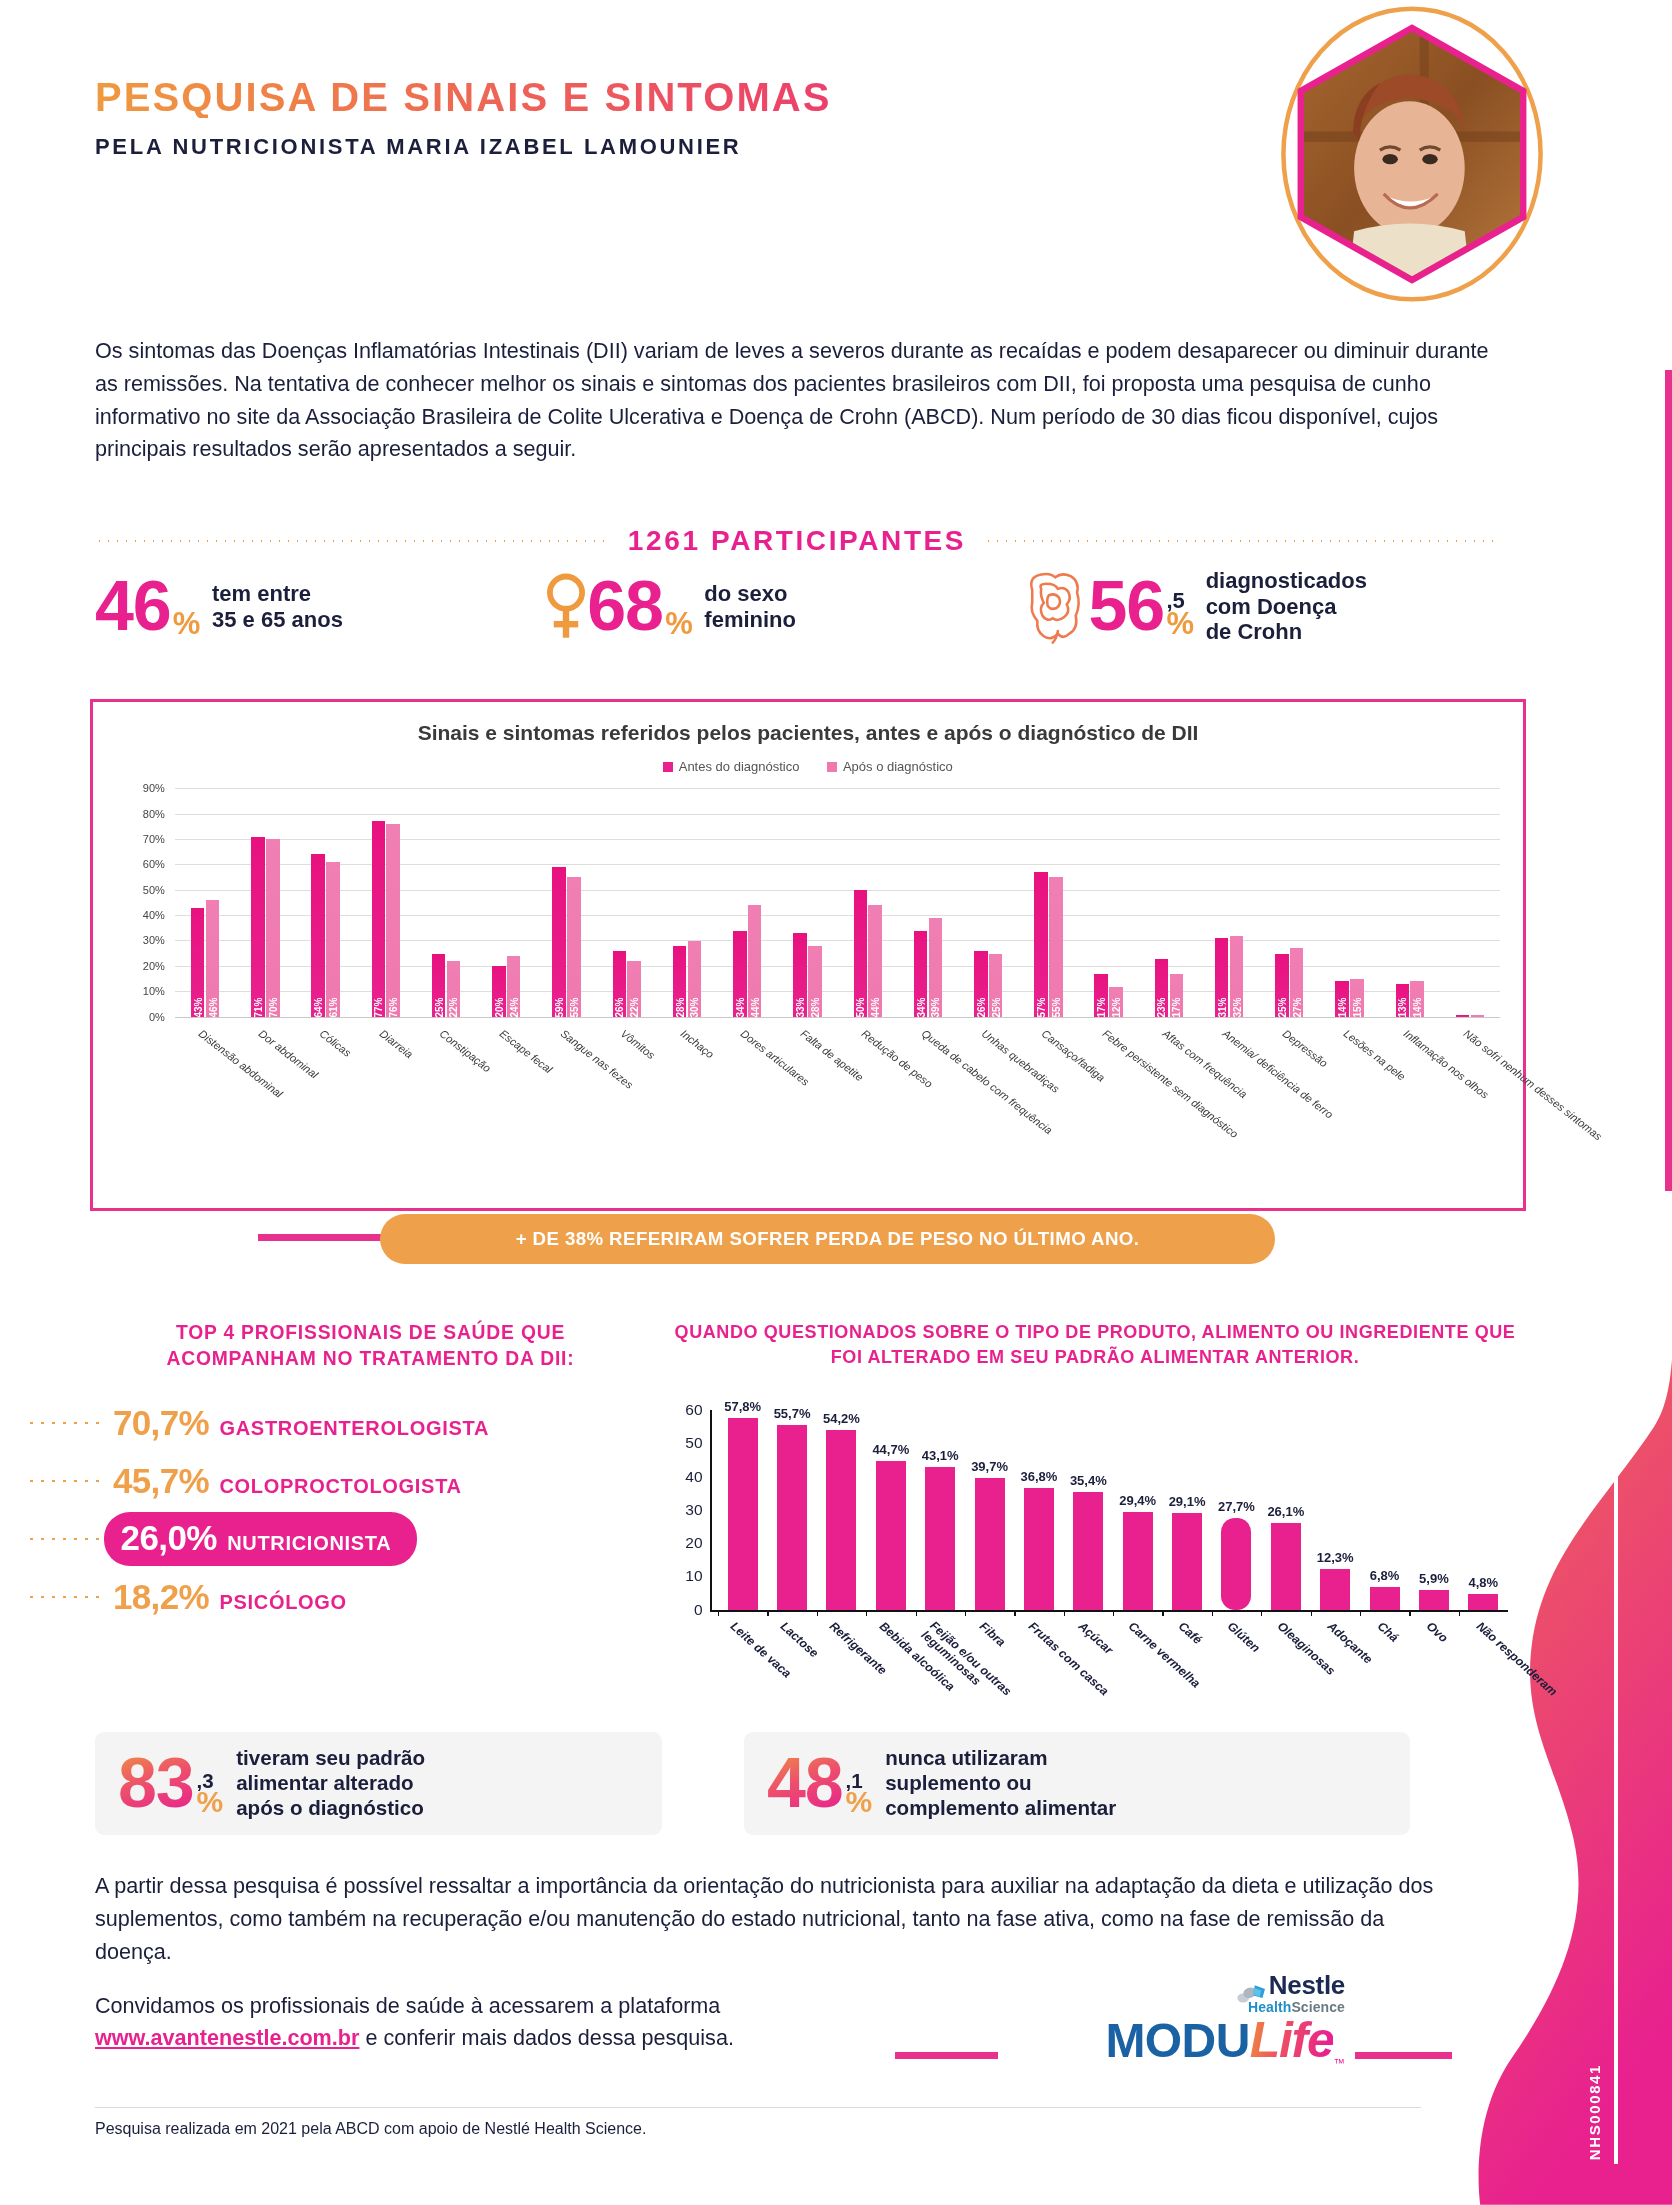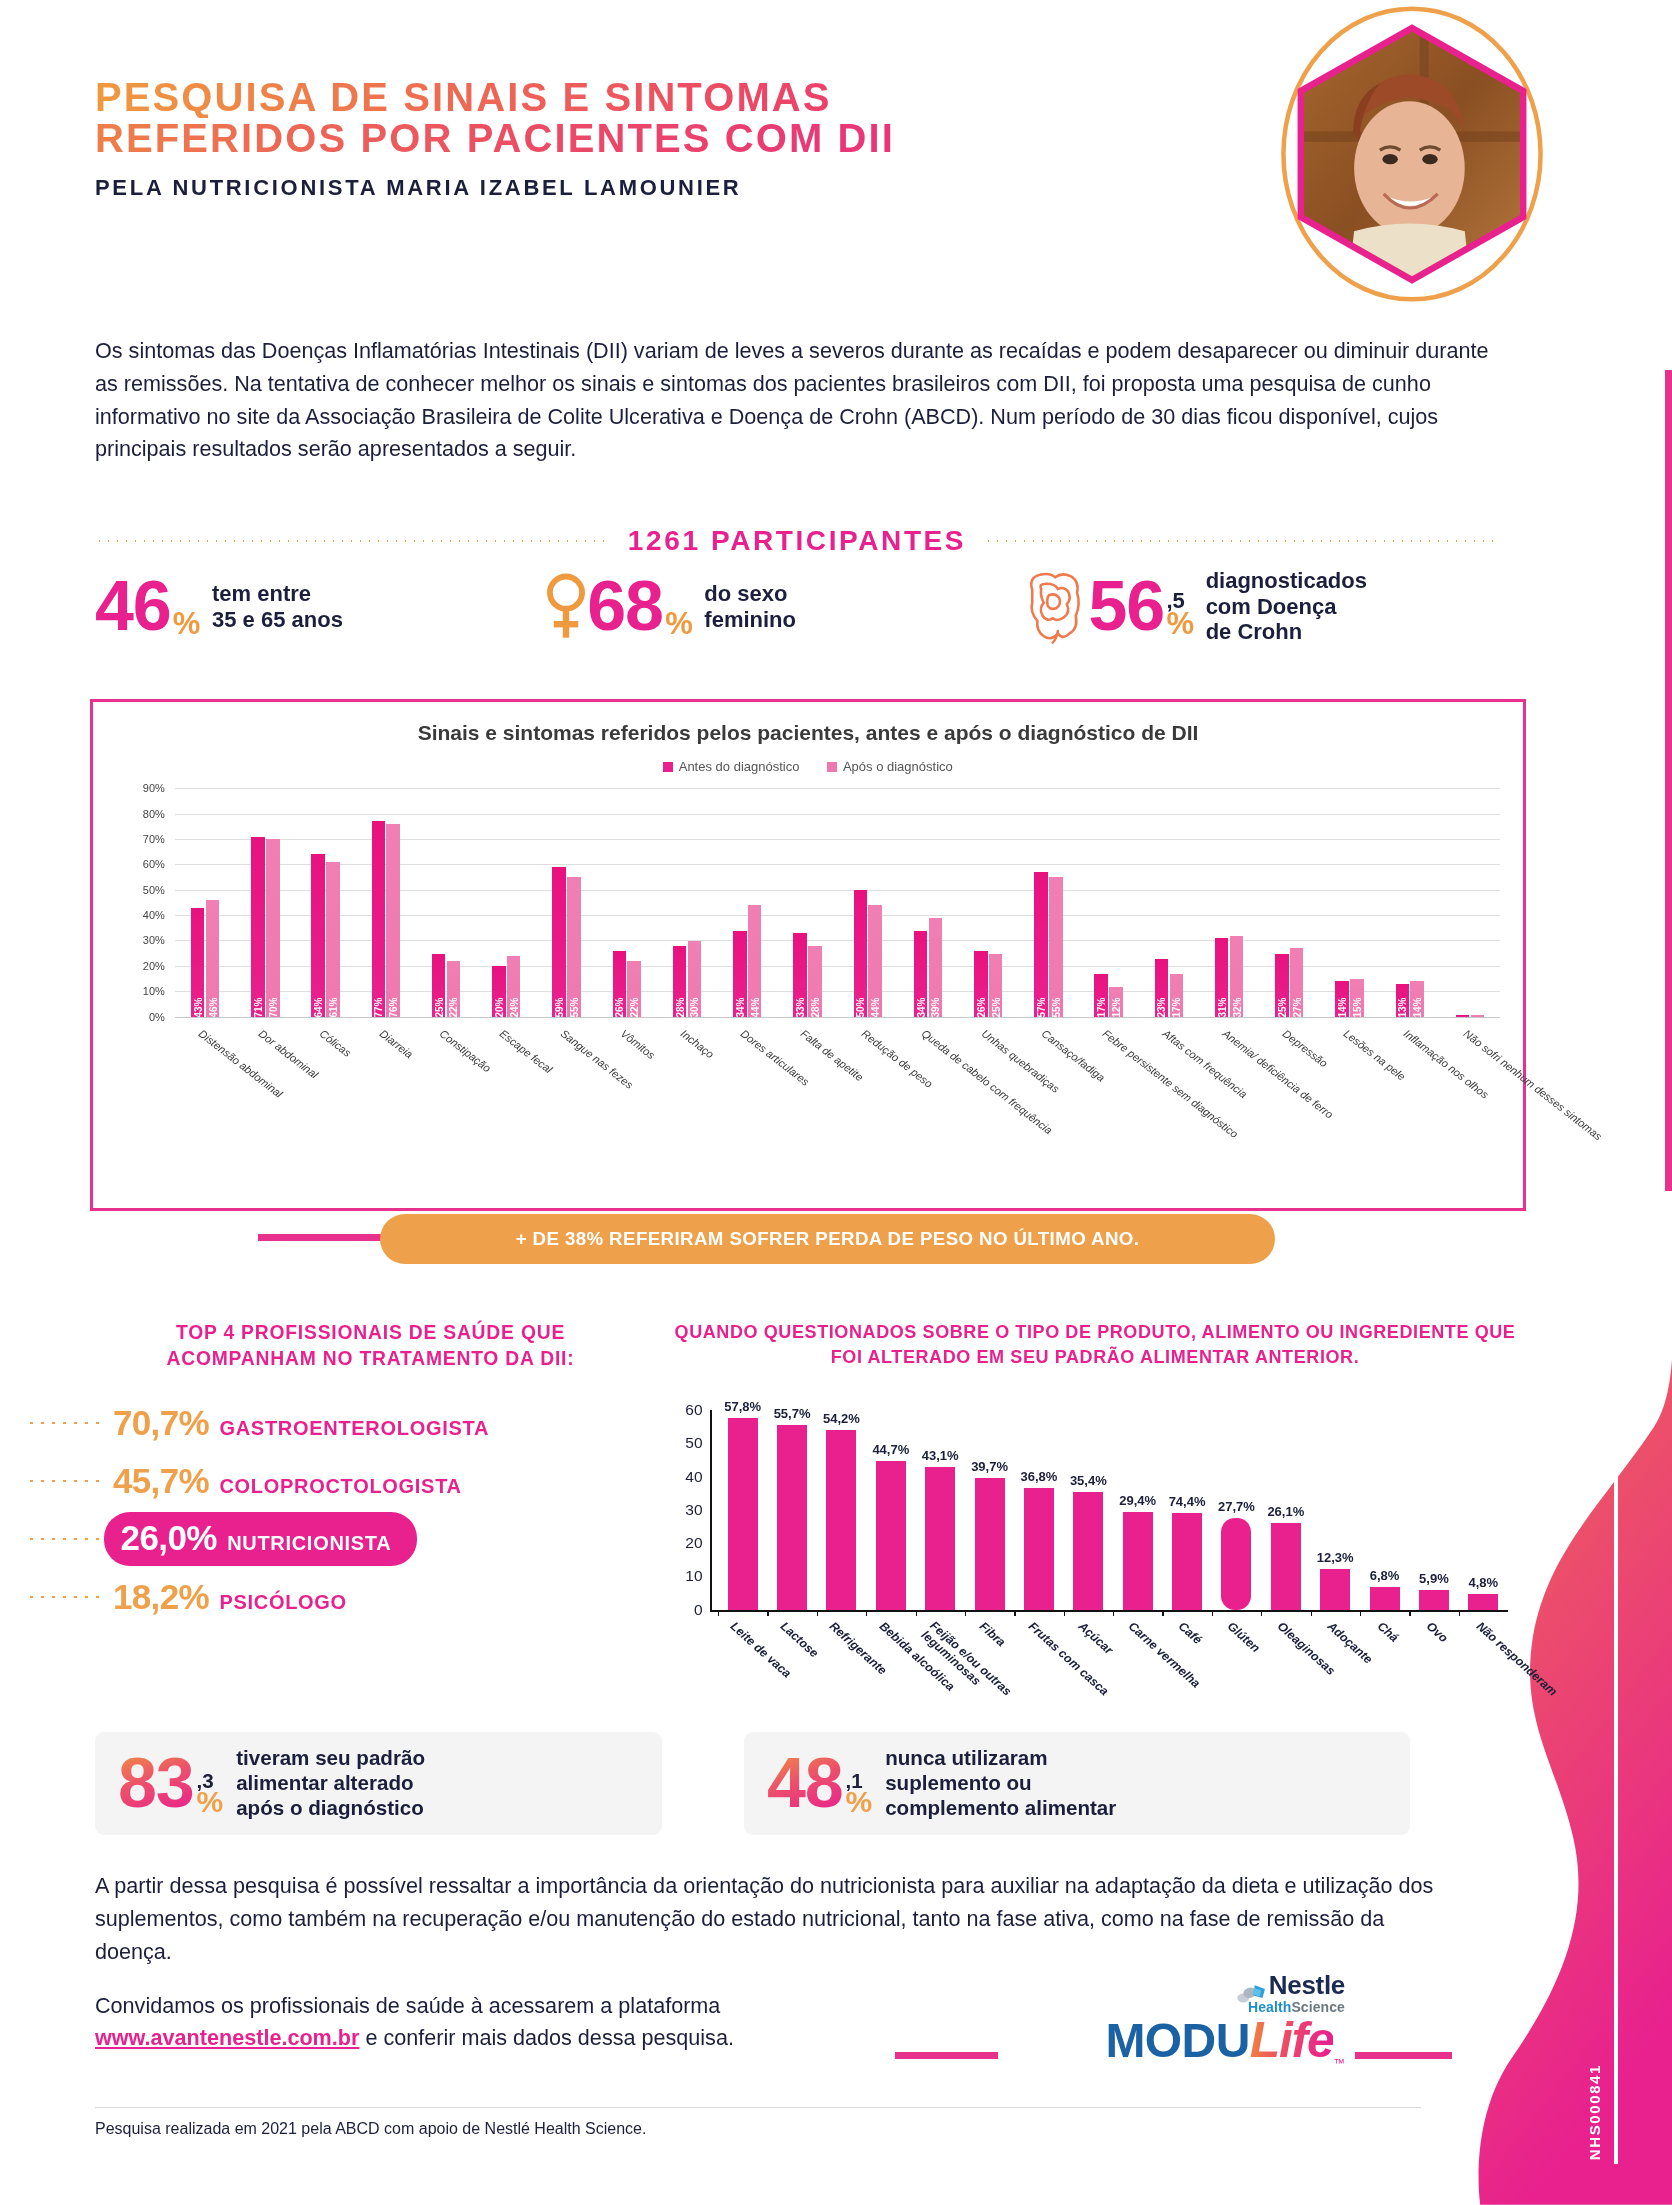--- a/index.html
+++ b/index.html
@@ -212,21 +212,20 @@
       </linearGradient>
     </defs>
     <path d="M330,0 L330,1610 L30,1610 C30,1610 10,1480 80,1380 C165,1258 200,1150 175,1040 C150,930 95,860 110,740 C128,600 220,520 300,400 C340,338 330,240 330,0 Z" fill="url(#blobgrad)"></path>
   </svg>
 </div>
 <div id="blob-divider"></div>
 <div id="blob-code">NHS000841</div>
 
 <div id="header">
   <div class="tline tline2">PESQUISA DE SINAIS E SINTOMAS</div>
-  <div class="tline tline3">REFERIDOS POR PACIENTES COM DII</div>
   <div class="subtitle">PELA NUTRICIONISTA MARIA IZABEL LAMOUNIER</div>
 </div>
 
 <div id="photo-badge">
   <svg width="270" height="296" viewBox="0 0 420 460">
     <defs>
       <clipPath id="hexclip">
         <polygon points="210,40 378,135 378,325 210,420 42,325 42,135"></polygon>
       </clipPath>
       <linearGradient id="woodg" x1="0" y1="0" x2="1" y2="1">
@@ -703,21 +702,21 @@
         <span class="c2tickmark"></span>
       </div>
       <div class="c2grp">
         <div class="c2bar" style="height: 98px;">
           <b>29,4%</b>
         </div>
         <span class="c2tickmark"></span>
       </div>
       <div class="c2grp">
         <div class="c2bar" style="height: 97px;">
-          <b>74,4%</b>
+          <b>29,1%</b>
         </div>
         <span class="c2tickmark"></span>
       </div>
       <div class="c2grp">
         <div class="c2bar" style="height: 92px; border-radius: 14px;">
           <b>27,7%</b>
         </div>
         <span class="c2tickmark"></span>
       </div>
       <div class="c2grp">

